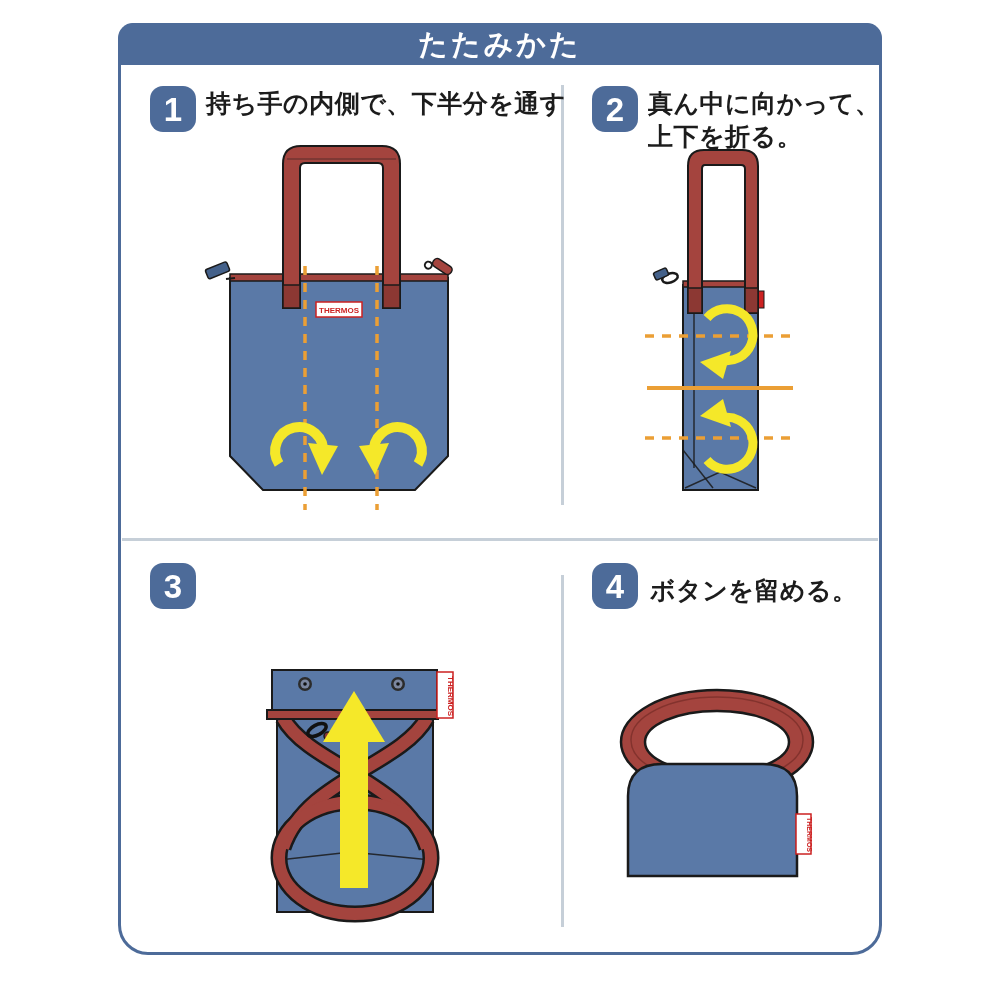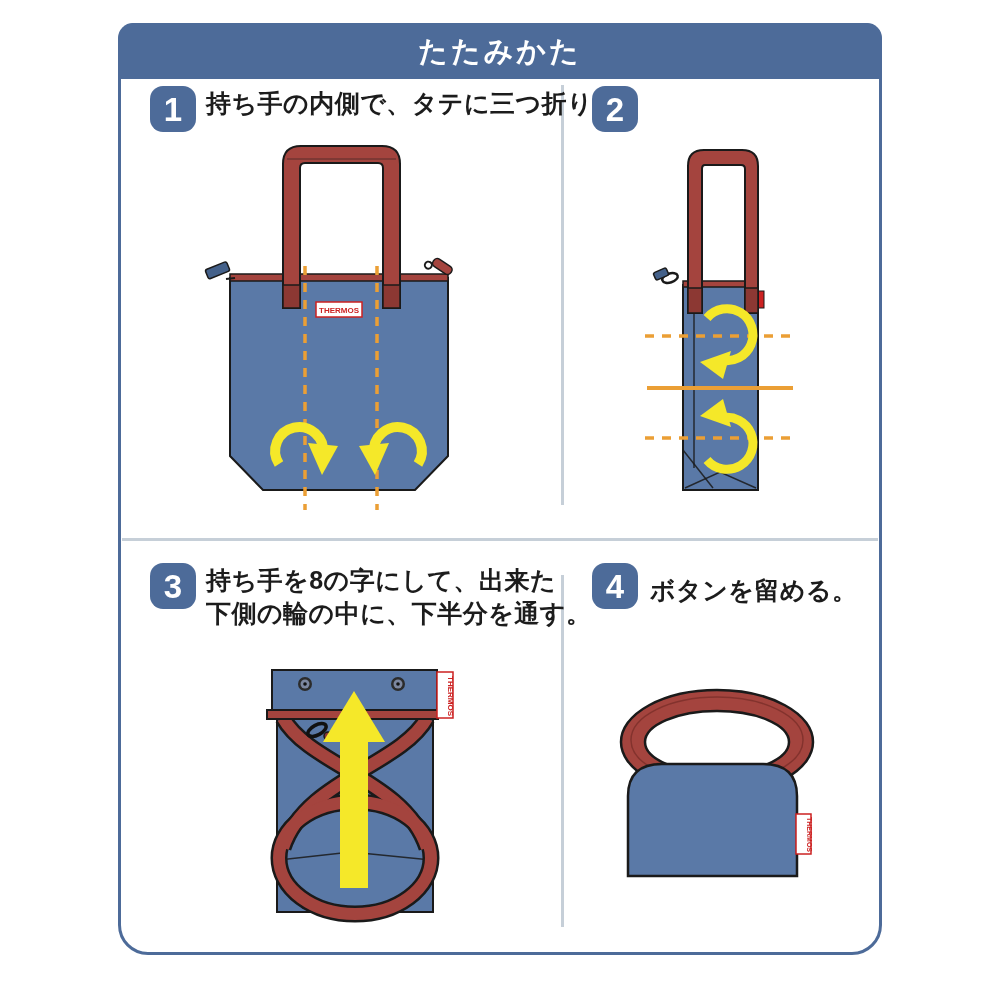--- a/index.html
+++ b/index.html
@@ -5,21 +5,21 @@
   html,body{margin:0;padding:0;background:#ffffff;}
   .canvas{
     position:relative;width:1000px;height:1000px;background:#ffffff;overflow:hidden;
     font-family:"Liberation Sans","DejaVu Sans",sans-serif;color:var(--text-black);
   }
   .frame{
     position:absolute;left:118px;top:23px;width:764px;height:932px;box-sizing:border-box;
     border:3px solid var(--frame);border-radius:18px 18px 30px 30px;background:#ffffff;
   }
   .header{
-    position:absolute;left:118px;top:23px;width:764px;height:56px;
+    position:absolute;left:118px;top:23px;width:764px;height:42px;
     background:var(--frame);border-radius:15px 15px 0 0;
     display:flex;align-items:center;justify-content:center;
   }
   .header .title{
     color:#ffffff;font-size:29px;font-weight:bold;letter-spacing:3px;line-height:1;
   }
   .vdiv{position:absolute;left:561px;width:3px;background:var(--divider);}
   .vdiv-top{top:85px;height:420px;}
   .vdiv-bottom{top:575px;height:352px;}
   .hdiv{position:absolute;left:122px;top:538px;width:756px;height:3px;background:var(--divider);}
@@ -61,33 +61,33 @@
   </div>
 
   <div class="vdiv vdiv-top"></div>
   <div class="vdiv vdiv-bottom"></div>
   <div class="hdiv"></div>
 
   <div class="badge" style="left:150px;top:86px;">
     <span>1</span>
   </div>
   <div class="step-text" style="left:206px;top:87px;">
-    <div>持ち手の内側で、タテに三つ折り</div>
+    <div>持ち手の内側で、下半分を通す</div>
   </div>
 
   <div class="badge" style="left:592px;top:86px;">
     <span>2</span>
   </div>
+  <div class="step-text" style="left:648px;top:87px;">
+    <div>真ん中に向かって、</div>
+    <div>上下を折る。</div>
+  </div>
 
   <div class="badge" style="left:150px;top:563px;">
     <span>3</span>
-  </div>
-  <div class="step-text" style="left:206px;top:564px;">
-    <div>持ち手を8の字にして、出来た</div>
-    <div>下側の輪の中に、下半分を通す。</div>
   </div>
 
   <div class="badge" style="left:592px;top:563px;">
     <span>4</span>
   </div>
   <div class="step-text" style="left:650px;top:574px;text-align:center;">
     <div>ボタンを留める。</div>
   </div>
 
   <svg class="illus" style="left:195px;top:138px;" width="270" height="378" viewBox="0 0 270 378">

